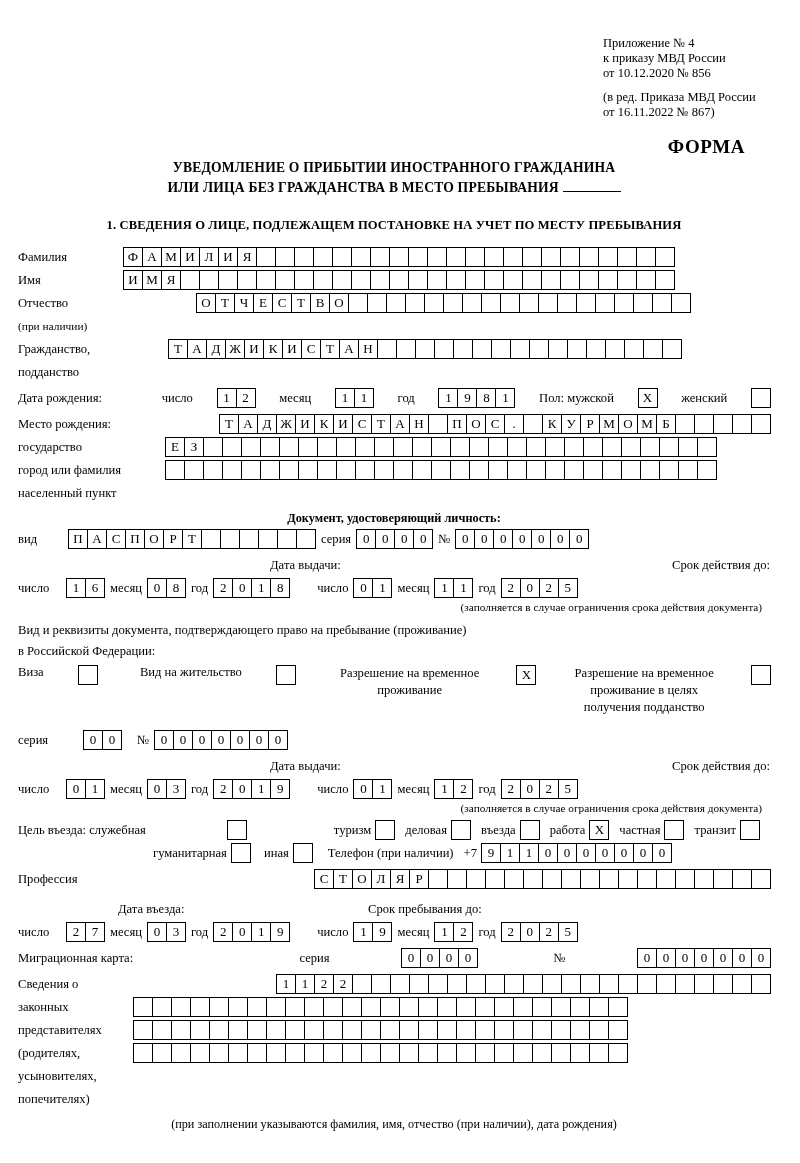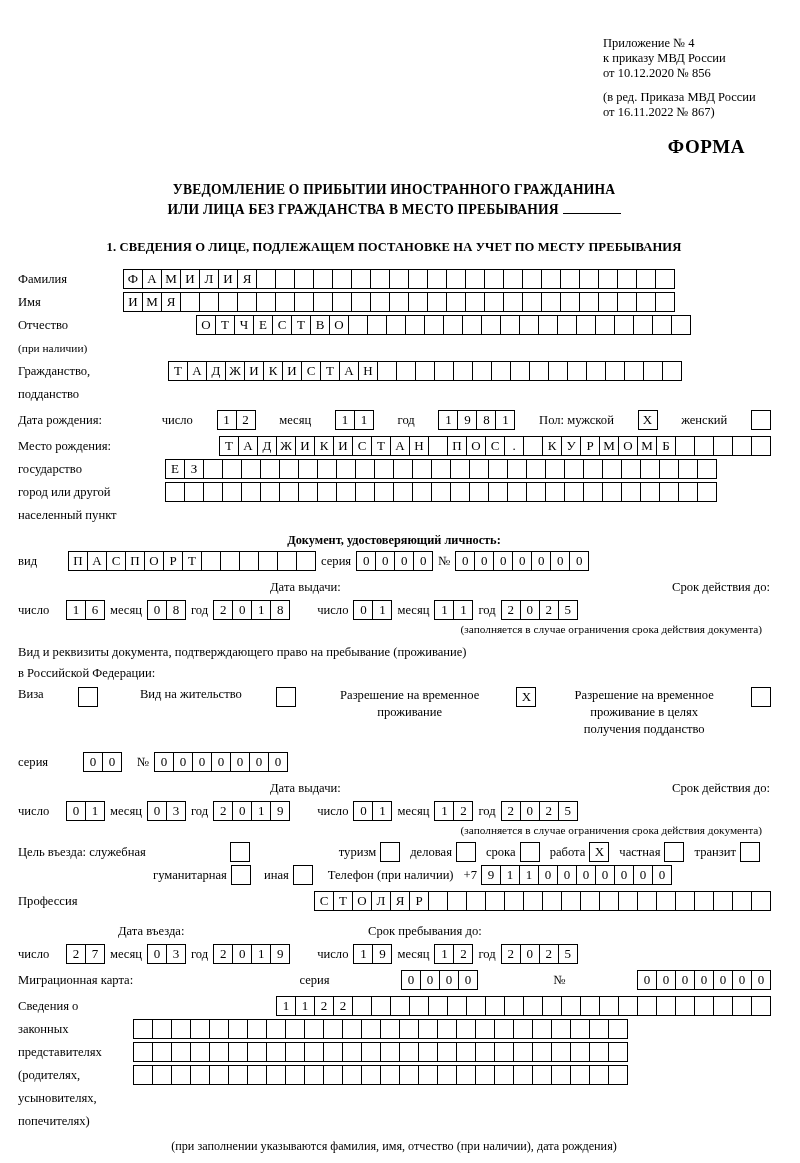--- a/index.html
+++ b/index.html
@@ -33,21 +33,20 @@
   .hdr .gap { height: 9px; }
   .forma {
     text-align: right;
     font-weight: bold;
     font-size: 19px;
     letter-spacing: 0.6px;
     margin-top: 16px;
     padding-right: 25px;
   }
   .title {
-    margin-top: 22px;
     text-align: center;
     font-weight: bold;
     font-size: 13.6px;
     line-height: 20px;
     letter-spacing: 0.2px;
   }
   .title .u { display:inline-block; border-bottom:1px solid #000; width:58px; }
   .section {
     margin-top: 20px;
     text-align: center;
@@ -368,21 +367,21 @@
           <div class="bx"></div>
           <div class="bx"></div>
           <div class="bx"></div>
           <div class="bx"></div>
           <div class="bx"></div>
           <div class="bx"></div>
           <div class="bx"></div>
         </div>
     </div>
     <div class="row">
-      <div class="lbl" style="width:147px;flex:0 0 147px">город или другой</div>
+      <div class="lbl" style="width:147px;flex:0 0 147px">город или фамилия</div>
       <div class="boxes" id="bp3">
           <div class="bx"></div>
           <div class="bx"></div>
           <div class="bx"></div>
           <div class="bx"></div>
           <div class="bx"></div>
           <div class="bx"></div>
           <div class="bx"></div>
           <div class="bx"></div>
           <div class="bx"></div>
@@ -588,21 +587,21 @@
     <div class="row mt6">
       <div class="purpose-lbl">Цель въезда: служебная</div>
       <div class="boxes" id="purp-serv" style="margin-right:10px">
           <div class="bx"></div>
         </div>
       <div id="purpose-items" style="display:flex;align-items:center">
           <div class="purpose-lbl">туризм</div>
           <div class="purpose-box"></div>
           <div class="purpose-lbl">деловая</div>
           <div class="purpose-box"></div>
-          <div class="purpose-lbl">срока</div>
+          <div class="purpose-lbl">въезда</div>
           <div class="purpose-box"></div>
           <div class="purpose-lbl">работа</div>
           <div class="purpose-box">X</div>
           <div class="purpose-lbl">частная</div>
           <div class="purpose-box"></div>
           <div class="purpose-lbl">транзит</div>
           <div class="purpose-box"></div>
         </div>
     </div>
 

